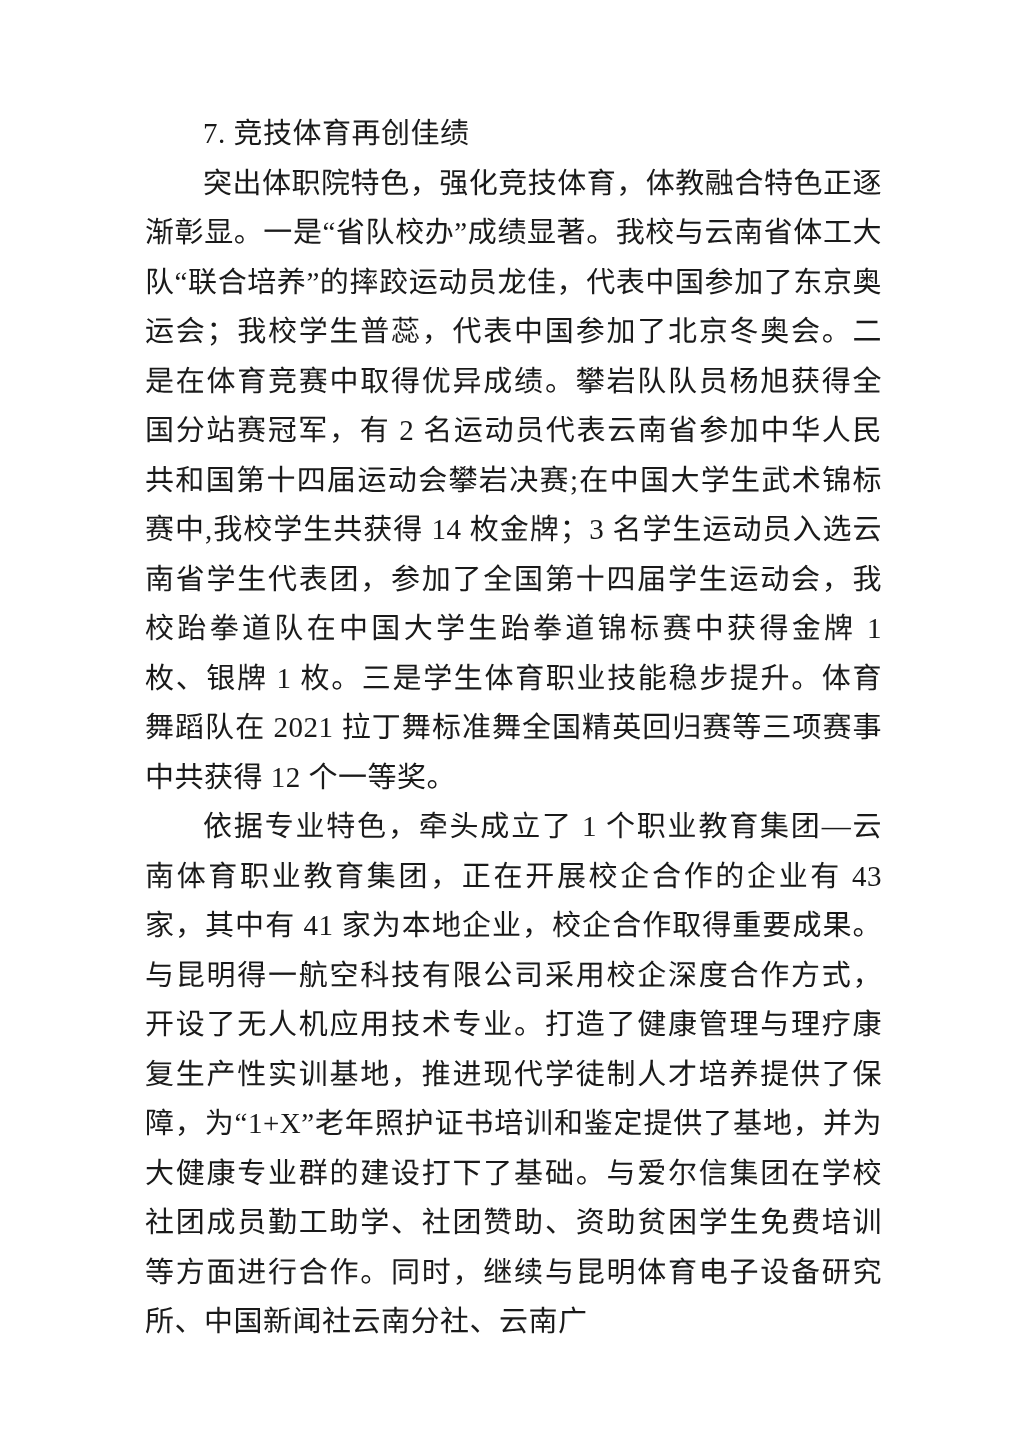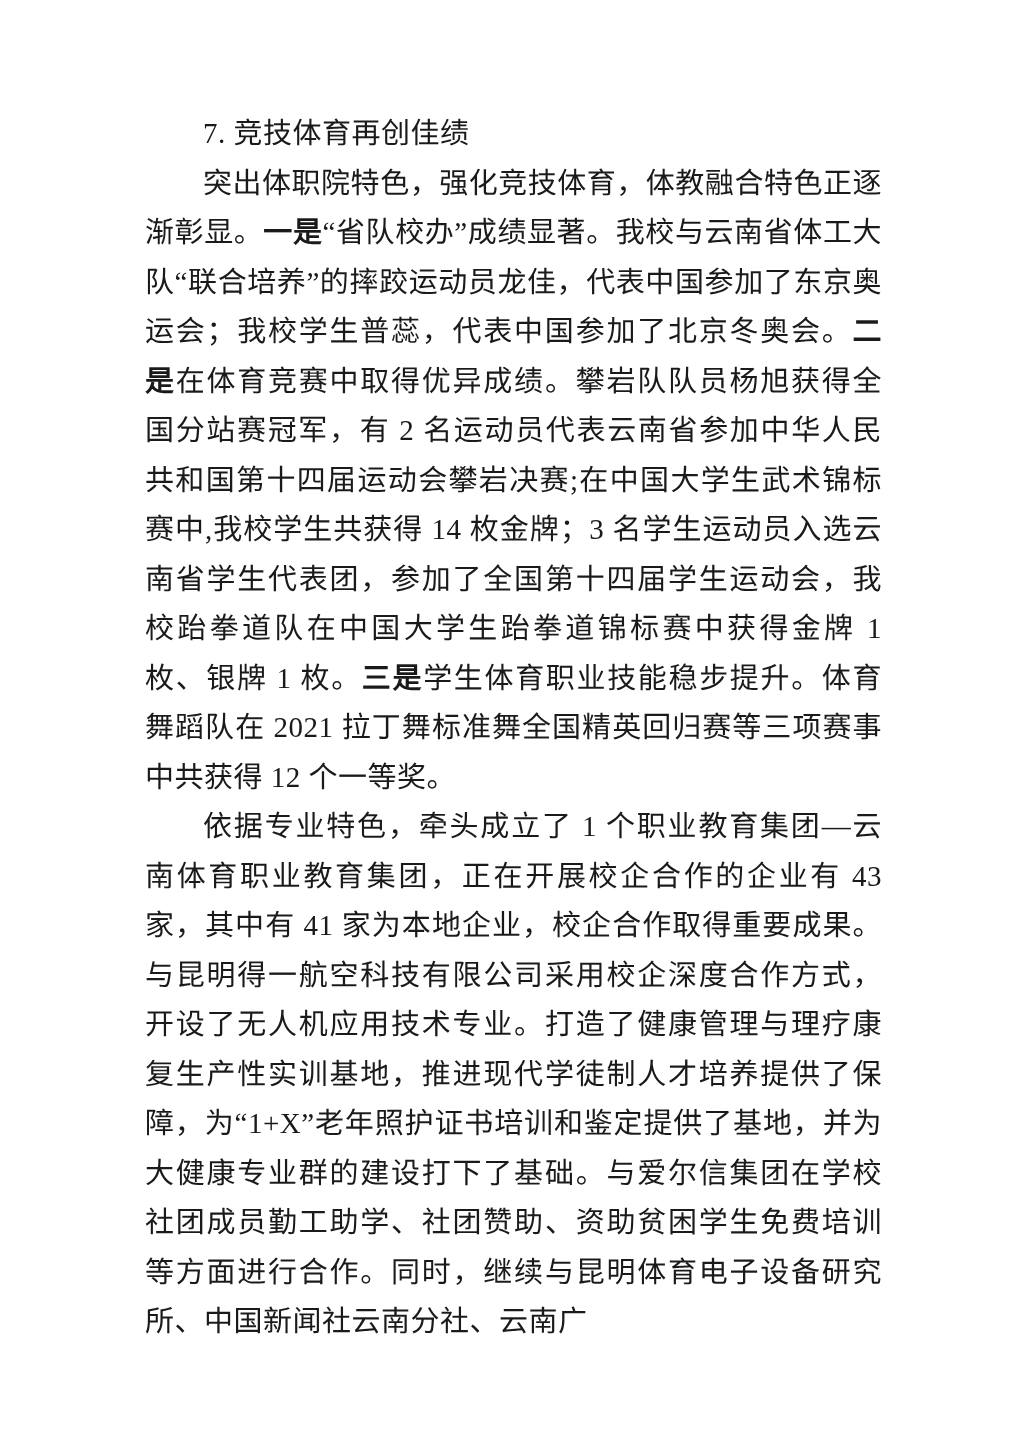--- a/index.html
+++ b/index.html
@@ -29,21 +29,21 @@
     line-height: 49.5px;
     text-align: justify;
     text-indent: 2em;
     letter-spacing: 0.5px;
     word-break: break-all;
   }
   .content p.heading {
     text-align: left;
   }
   .content span.bold {
-    font-weight: bold;
+    font-weight: normal;
   }
 </style>
 </head>
 <body>
 
 <div class="page">
   <div class="content">
       <p class="heading"><span>7. 竞技体育再创佳绩</span></p>
       <p class="body"><span>突出体职院特色，强化竞技体育，体教融合特色正逐渐彰显。</span><span class="bold">一是</span><span>“省队校办”成绩显著。我校与云南省体工大队“联合培养”的摔跤运动员龙佳，代表中国参加了东京奥运会；我校学生普蕊，代表中国参加了北京冬奥会。</span><span class="bold">二是</span><span>在体育竞赛中取得优异成绩。攀岩队队员杨旭获得全国分站赛冠军，有 2 名运动员代表云南省参加中华人民共和国第十四届运动会攀岩决赛;在中国大学生武术锦标赛中,我校学生共获得 14 枚金牌；3 名学生运动员入选云南省学生代表团，参加了全国第十四届学生运动会，我校跆拳道队在中国大学生跆拳道锦标赛中获得金牌 1 枚、银牌 1 枚。</span><span class="bold">三是</span><span>学生体育职业技能稳步提升。体育舞蹈队在 2021 拉丁舞标准舞全国精英回归赛等三项赛事中共获得 12 个一等奖。</span></p>
       <p class="body"><span>依据专业特色，牵头成立了 1 个职业教育集团—云南体育职业教育集团，正在开展校企合作的企业有 43 家，其中有 41 家为本地企业，校企合作取得重要成果。与昆明得一航空科技有限公司采用校企深度合作方式，开设了无人机应用技术专业。打造了健康管理与理疗康复生产性实训基地，推进现代学徒制人才培养提供了保障，为“1+X”老年照护证书培训和鉴定提供了基地，并为大健康专业群的建设打下了基础。与爱尔信集团在学校社团成员勤工助学、社团赞助、资助贫困学生免费培训等方面进行合作。同时，继续与昆明体育电子设备研究所、中国新闻社云南分社、云南广</span></p>

